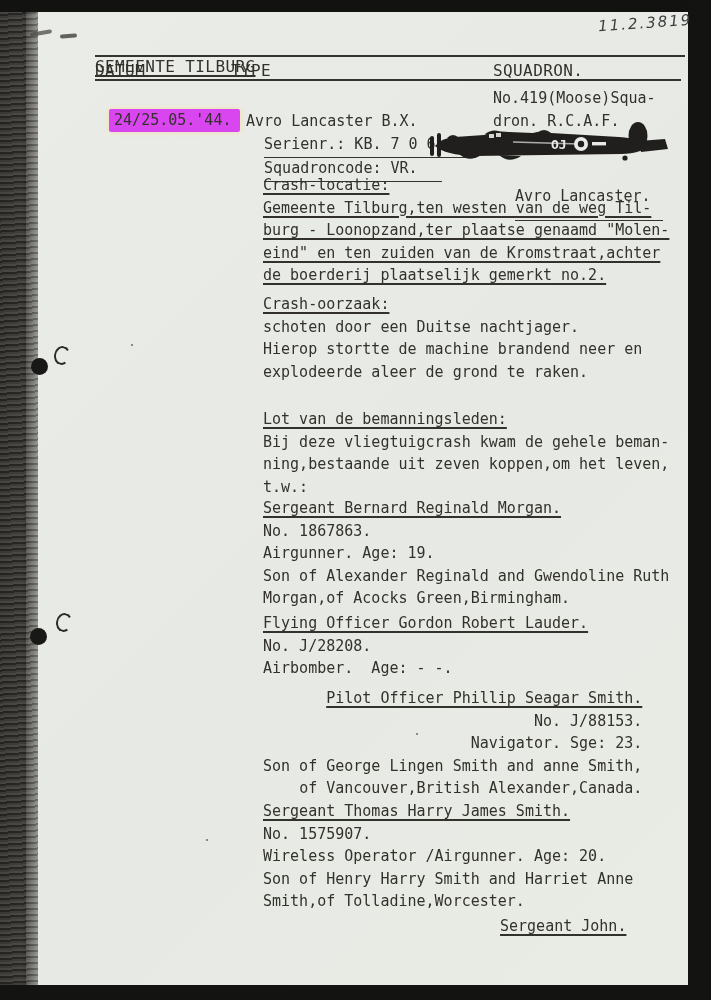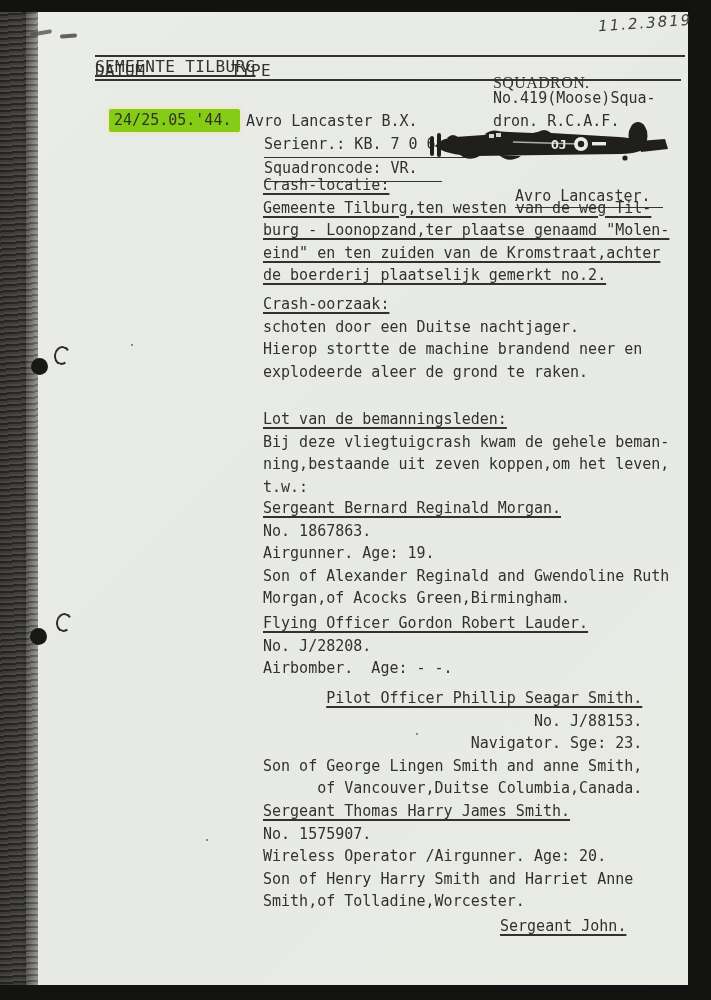--- a/index.html
+++ b/index.html
@@ -22,37 +22,37 @@
       repeating-linear-gradient(176deg,rgba(90,88,84,.55) 0 2px,rgba(30,29,27,.6) 2px 4px,rgba(70,68,64,.5) 4px 6px),
       linear-gradient(90deg,#2b2a28 0%,#3a3836 55%,rgba(58,56,53,0) 100%);
   }
   .t{position:absolute;font-size:15px;line-height:22.6px;white-space:pre;}
   .tline{white-space:pre;margin-left:17px;}
   .block{position:absolute;left:246px;font-size:15px;line-height:22.6px;}
   .u{text-decoration:underline;text-underline-offset:3px;text-decoration-thickness:1.5px;}
   .loc .tline{text-decoration:underline;text-underline-offset:3px;text-decoration-thickness:1.5px;}
   .rule{position:absolute;height:1.6px;background:#35332e;}
   .hl{
-    background:#84cc16;border-radius:2px;padding:2px 9px 3px 5px;
+    background:#d946ef;border-radius:2px;padding:2px 9px 3px 5px;
     box-shadow:0 0 4px 1px rgba(242,226,171,.8);
   }
   .hdr{font-size:16px;letter-spacing:.4px;}
   .ext-u{display:inline-block;border-bottom:1.6px solid #35332e;padding-bottom:2px;}
   .handwrite{
     font-family:"DejaVu Sans",sans-serif;font-style:italic;font-size:15px;
     color:#3d3c3e;transform:rotate(-4deg);letter-spacing:2px;
   }
   .punch-dot{position:absolute;width:17px;height:17px;border-radius:50%;background:#181816;}
   .crescent{
     position:absolute;width:12px;height:15px;border:2.2px solid #2c2b29;
     border-radius:50%;border-right-color:transparent;transform:rotate(12deg);
   }
   .smudge{position:absolute;background:#4a4946;border-radius:2px;}
   .speck{position:absolute;width:2px;height:2px;border-radius:50%;background:#6a695f;}
-  .caption-u{display:inline-block;border-bottom:1.6px solid #35332e;padding-bottom:0;}
+  .caption-u{display:inline-block;border-bottom:1.6px solid #35332e;padding-bottom:13px;}
 </style>
 </head>
 <body>
 
 <div class="paper"></div>
 
 <div class="edge-left"></div>
 <div class="edge-top"></div>
 <div class="edge-right"></div>
 <div class="edge-bottom"></div>
@@ -70,21 +70,21 @@
 <div class="speck" style="left:416px;top:733px;"></div>
 <div class="speck" style="left:206px;top:839px;"></div>
 
 <div class="t handwrite" style="left:598px;top:12px;">11.2.3819</div>
 
 <div class="t hdr u" style="left:95px;top:36px;margin-top:20px;">GEMEENTE TILBURG</div>
 <div class="rule" style="left:95px;top:55px;width:590px;"></div>
 
 <div class="t hdr" style="left:95px;top:60px;">DATUM</div>
 <div class="t hdr" style="left:231px;top:60px;">TYPE</div>
-<div class="t hdr" style="left:493px;top:72px;font-family:Liberation Serif, serif;">SQUADRON.</div>
+<div class="t hdr" style="left:493px;top:60px;">SQUADRON.</div>
 <div class="rule" style="left:95px;top:79px;width:586px;"></div>
 
 <div class="t" style="left:91px;top:86px;">
   <span class="hl">24/25.05.'44.</span>
 </div>
 
 <div class="t" style="left:246px;top:87px;margin-top:23px;">Avro Lancaster B.X.</div>
 <div class="t" style="left:246px;top:110px;">
   <span class="ext-u" style="width:212px;">Serienr.: KB. 7 0 6.</span>
 </div>
@@ -174,21 +174,21 @@
       <div class="tline">Airbomber.  Age: - -.</div>
     </div>
 </div>
 
 <div class="block" style="top:687px;text-align:right;">
   <div class="tline u">Pilot Officer Phillip Seagar Smith.</div>
   <div>
       <div class="tline">No. J/88153.</div>
       <div class="tline">Navigator. Sge: 23.</div>
       <div class="tline">Son of George Lingen Smith and anne Smith,</div>
-      <div class="tline">of Vancouver,Duitse Columbia,Canada.</div>
+      <div class="tline">of Vancouver,British Alexander,Canada.</div>
     </div>
 </div>
 
 <div class="block" style="top:800px;">
   <div class="tline u">Sergeant Thomas Harry James Smith.</div>
   <div>
       <div class="tline">No. 1575907.</div>
       <div class="tline">Wireless Operator /Airgunner. Age: 20.</div>
       <div class="tline">Son of Henry Harry Smith and Harriet Anne</div>
       <div class="tline">Smith,of Tolladine,Worcester.</div>

